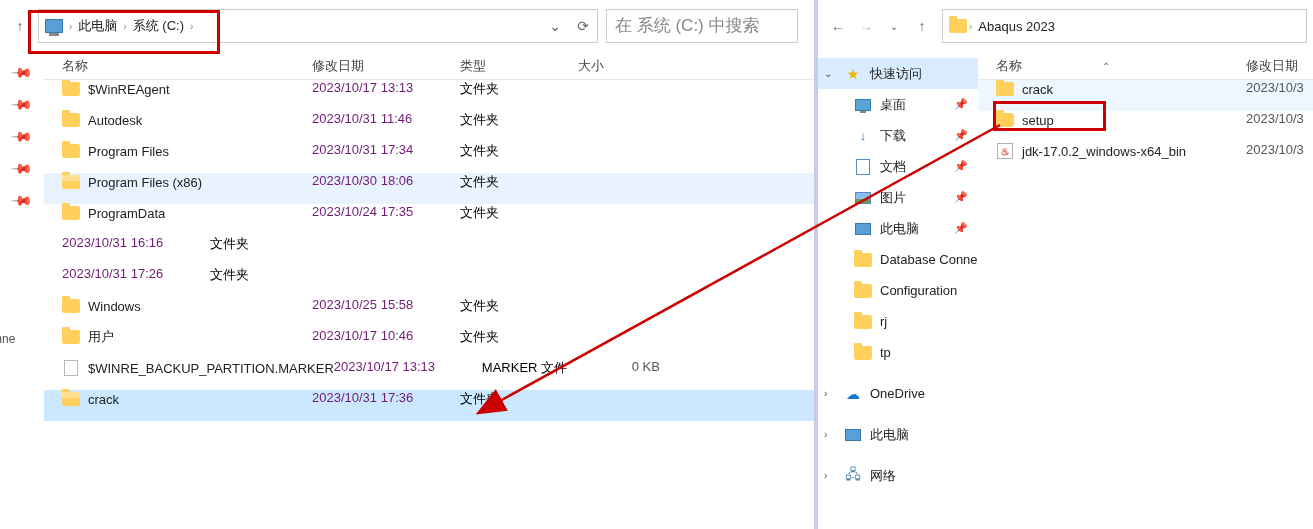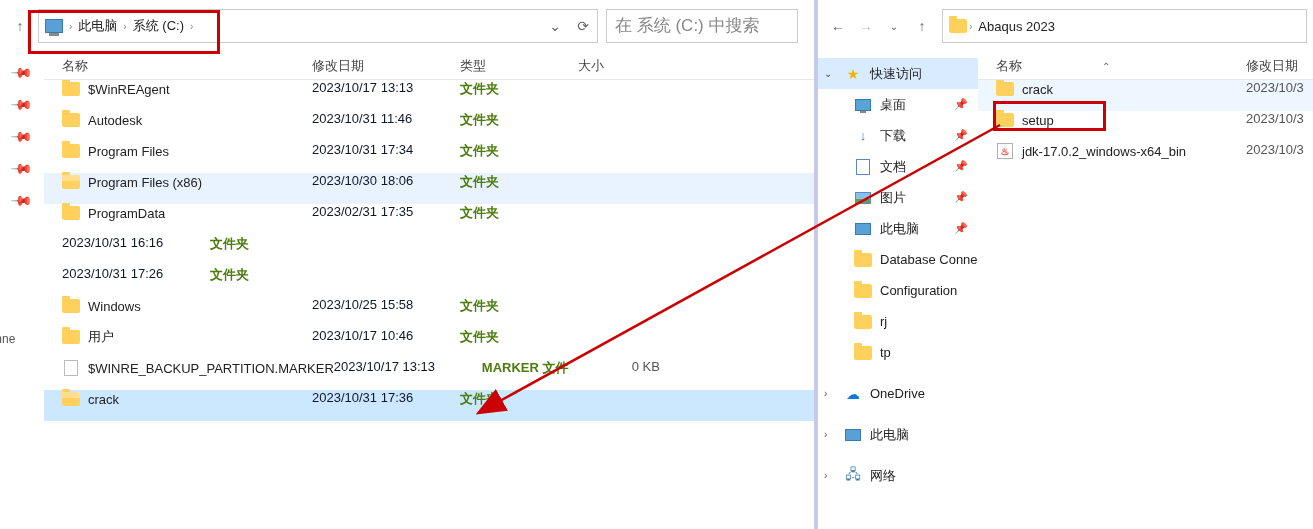--- a/index.html
+++ b/index.html
@@ -52,22 +52,22 @@
   .ico-net{color:#3a7aa8;font-size:14px;}
   .ico-java{width:16px;height:16px;background:#fff;border:1px solid #b0b0b0;display:flex;align-items:center;justify-content:center;color:#d9534f;font-size:10px;font-weight:bold;}
   .tree-pin { color:#7a7a7a; font-size:11px; margin-left:auto; margin-right:4px;}
   .filepanel { flex:1; display:flex; flex-direction:column;}
   .colhdr { display:flex; height:28px; align-items:center; border-bottom:1px solid #e8e8e8; color:#444; padding-left:18px;}
   .col-name{flex:0 0 250px;} .col-date{flex:0 0 148px;} .col-type{flex:0 0 118px;} .col-size{flex:0 0 70px;}
   .right-pane .col-name{flex:0 0 250px;} .right-pane .col-date{flex:1;}
   .flist { flex:1; overflow:hidden;}
   .frow { display:flex; align-items:flex-start; height:31px; padding-left:18px; cursor:pointer;}
   .frow .cell-name { flex:0 0 250px; display:flex; align-items:center; gap:8px;}
-  .frow .cell-date { flex:0 0 148px; color:#0f172a;}
-  .frow .cell-type { flex:0 0 118px; color:#4d7c0f;font-weight:bold;}
+  .frow .cell-date { flex:0 0 148px; color:#701a75;}
+  .frow .cell-type { flex:0 0 118px; color:#000000;}
   .frow .cell-size { flex:0 0 70px; color:#555; text-align:right; padding-right:10px;}
   .right-pane .frow .cell-name{flex:0 0 250px;} .right-pane .frow .cell-date{flex:1;color:#555;}
   .frow.selected { background:#cce8ff;}
   .frow.highlight { background:#e8f3ff;}
   .frow.marked { background:#eef6ff;}
   .ico-file{width:14px;height:16px;border:1px solid #bbb;background:#fff;}
   .redbox { position:absolute; border:3px solid #cc0000; pointer-events:none;}
   #rb-left { left:28px; top:10px; width:192px; height:44px;}
   #rb-right { left:993px; top:101px; width:113px; height:30px;}
   svg.arrow { position:absolute; left:0; top:0; pointer-events:none;}
@@ -166,21 +166,21 @@
               <div class="cell-type">文件夹</div>
               <div class="cell-size"></div>
             </div>
             <div class="frow ">
               <div class="cell-name">
                 <span class="ico">
                   <span class="ico-folder"></span>
                 </span>
                 <span>ProgramData</span>
               </div>
-              <div class="cell-date">2023/02/31 17:35</div>
+              <div class="cell-date">2023/10/24 17:35</div>
               <div class="cell-type">文件夹</div>
               <div class="cell-size"></div>
             </div>
             <div class="frow ">
               <div class="cell-date">2023/10/31 16:16</div>
               <div class="cell-type">文件夹</div>
               <div class="cell-size"></div>
             </div>
             <div class="frow ">
               <div class="cell-date">2023/10/31 17:26</div>

